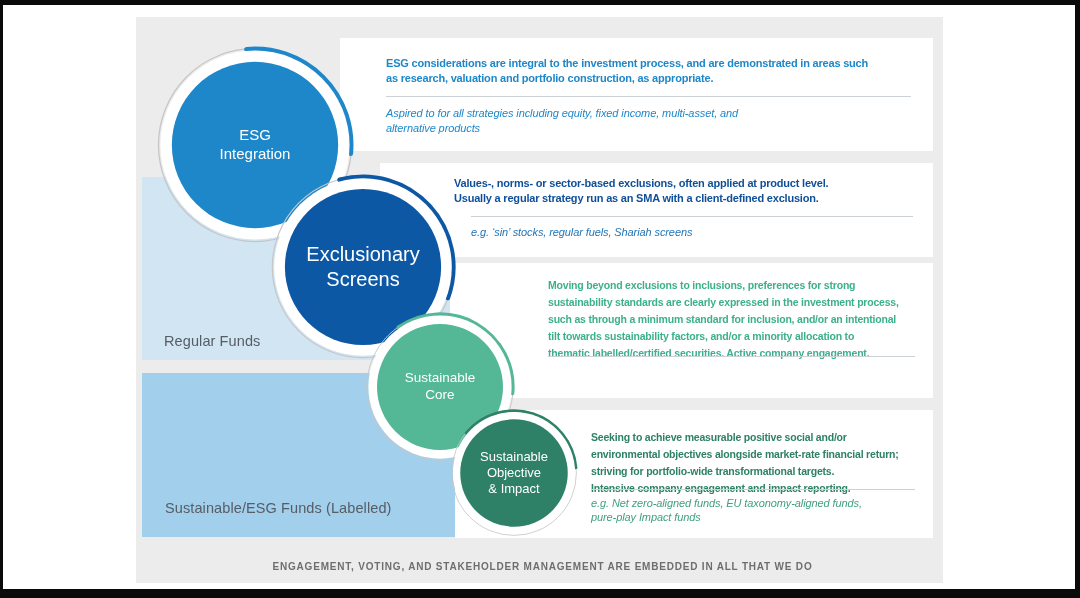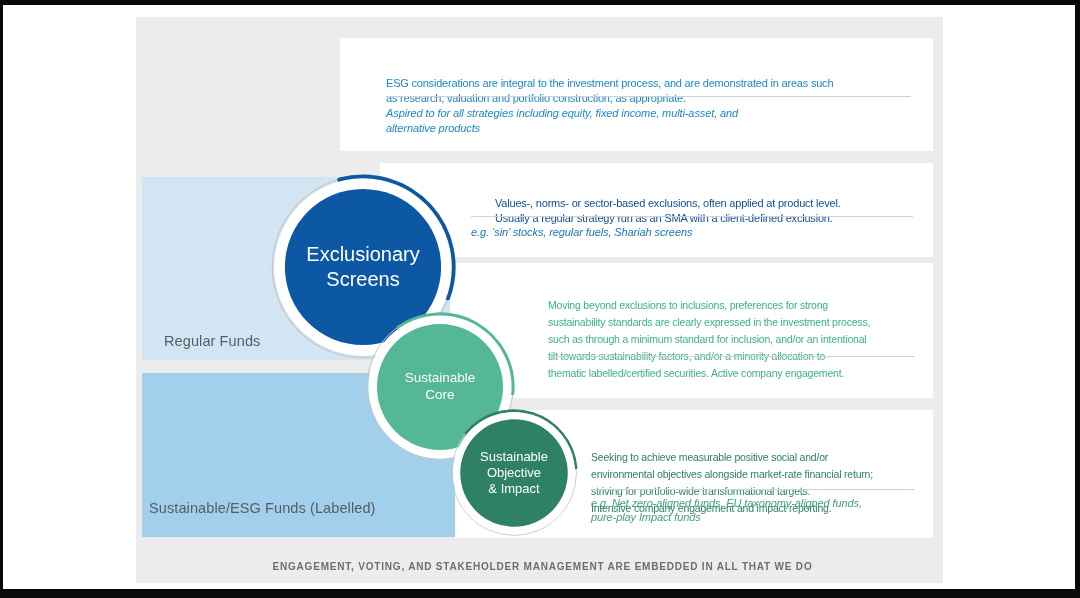--- a/index.html
+++ b/index.html
@@ -18,23 +18,22 @@
   .band-label{
     position:absolute;color:#565d66;font-size:14.5px;letter-spacing:.1px;
   }
   .row{position:absolute;background:#fff;}
   .row1{left:337px;top:33px;width:593px;height:113px;}
   .row2{left:377px;top:158px;width:553px;height:94px;}
   .row3{left:447px;top:258px;width:483px;height:135px;}
   .row4{left:452px;top:405px;width:478px;height:128px;}
   .divider{position:absolute;height:1px;background:#cdd2d6;}
   .heading{
-    position:absolute;font-weight:normal;white-space:pre;letter-spacing:-.2px;
+    position:absolute;font-weight:bold;white-space:pre;letter-spacing:-.2px;
     color:var(--tc);
-    margin-top:20px;
   }
   .example{
     position:absolute;font-style:italic;white-space:pre;letter-spacing:-.1px;
     color:var(--ec);
   }
   .h1,.h2{font-size:11px;line-height:15px;}
   .h3,.h4{font-size:10.5px;line-height:17px;}
   .e1,.e2{font-size:11px;line-height:15px;}
   .e3,.e4{font-size:11px;line-height:14px;}
   .tier{position:absolute;inset:0;pointer-events:none;}
@@ -63,24 +62,34 @@
   <div class="row row2"></div>
   <div class="row row3"></div>
   <div class="row row4"></div>
 
   <div class="tier" style="--c: #1e87c9; --tc: #1e87c9; --ec: #1e87c9;">
     <div class="heading h1" style="left:383px;top:51px;">ESG considerations are integral to the investment process, and are demonstrated in areas such
 as research, valuation and portfolio construction, as appropriate.</div>
     <div class="divider" style="left:383px;top:91px;width:525px;"></div>
     <div class="example e1" style="left:383px;top:101px;">Aspired to for all strategies including equity, fixed income, multi-asset, and
 alternative products</div>
+    <div class="circle-box" style="left:153px;top:41px;width:198px;height:198px;">
+      <svg viewBox="0 0 200 200">
+        <circle cx="100" cy="100" r="97.5" fill="none" stroke="#c6c6c6" stroke-width="1.3"></circle>
+        <path d="M 91.5 3.4 A 97 97 0 0 1 196.6 108.5" fill="none" stroke="var(--c)" stroke-width="5" stroke-linecap="round"></path>
+        <circle cx="100" cy="100" r="95.5" fill="#ffffff"></circle>
+        <circle cx="100" cy="100" r="84" fill="var(--c)"></circle>
+      </svg>
+      <div class="circle-label" style="font-size:15px;">ESG
+Integration</div>
+    </div>
   </div>
 
   <div class="tier" style="--c: #0d58a4; --tc: #0f4f99; --ec: #1f74b8;">
-    <div class="heading h2" style="left:492px;top:171px;">Values-, norms- or sector-based exclusions, often applied at product level.
+    <div class="heading h2" style="left:451px;top:171px;">Values-, norms- or sector-based exclusions, often applied at product level.
 Usually a regular strategy run as an SMA with a client-defined exclusion.</div>
     <div class="divider" style="left:468px;top:211px;width:442px;"></div>
     <div class="example e2" style="left:468px;top:220px;">e.g. ‘sin’ stocks, regular fuels, Shariah screens</div>
     <div class="circle-box" style="left:267px;top:169px;width:186px;height:186px;">
       <svg viewBox="0 0 200 200">
         <circle cx="100" cy="100" r="97.5" fill="none" stroke="#c6c6c6" stroke-width="1.3"></circle>
         <path d="M 74.9 6.3 A 97 97 0 0 1 191.2 133.2" fill="none" stroke="var(--c)" stroke-width="5" stroke-linecap="round"></path>
         <circle cx="100" cy="100" r="95.5" fill="#ffffff"></circle>
         <circle cx="100" cy="100" r="84" fill="var(--c)"></circle>
       </svg>
@@ -123,17 +132,17 @@
         <circle cx="100" cy="100" r="95.5" fill="#ffffff"></circle>
         <circle cx="100" cy="100" r="84" fill="var(--c)"></circle>
       </svg>
       <div class="circle-label" style="font-size:13px;">Sustainable
 Objective
 &amp; Impact</div>
     </div>
   </div>
 
   <div class="band-label" style="left:161px;top:328px;">Regular Funds</div>
-  <div class="band-label" style="left:146px;top:495px;text-align:right;">Sustainable/ESG Funds (Labelled)</div>
+  <div class="band-label" style="left:162px;top:495px;text-align:right;">Sustainable/ESG Funds (Labelled)</div>
 
   <div class="banner">ENGAGEMENT, VOTING, AND STAKEHOLDER MANAGEMENT ARE EMBEDDED IN ALL THAT WE DO</div>
 
 </div>
 
 </body></html>

